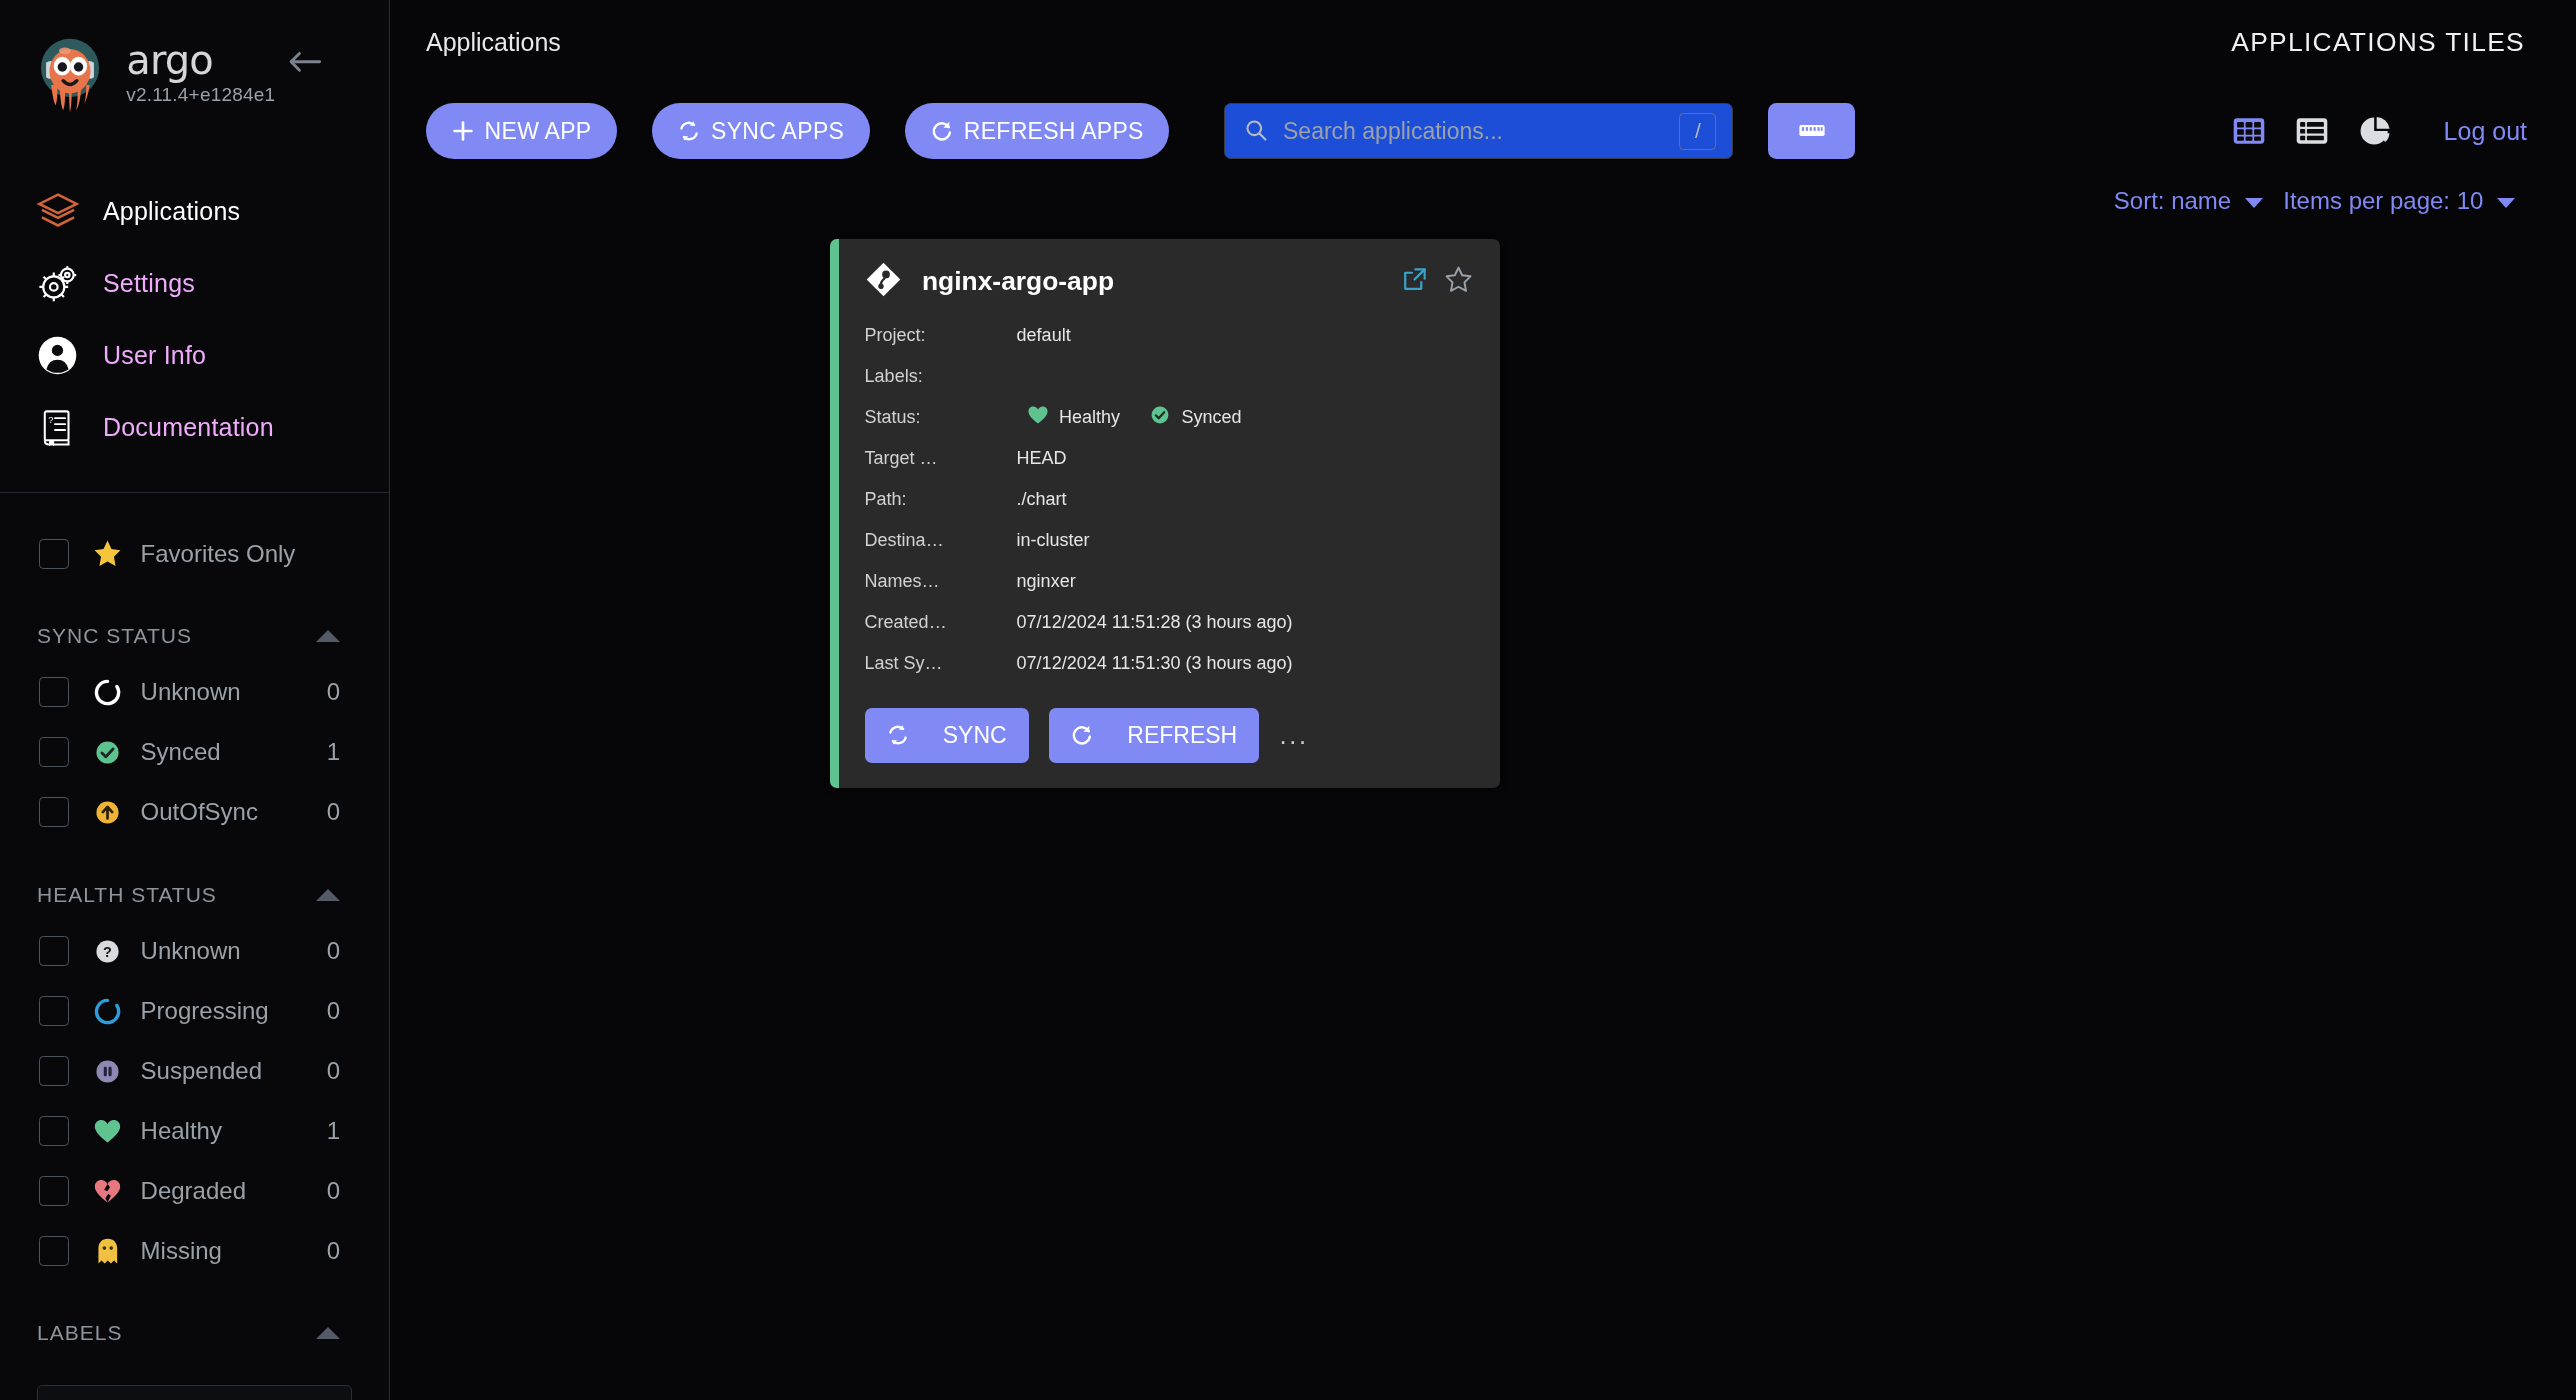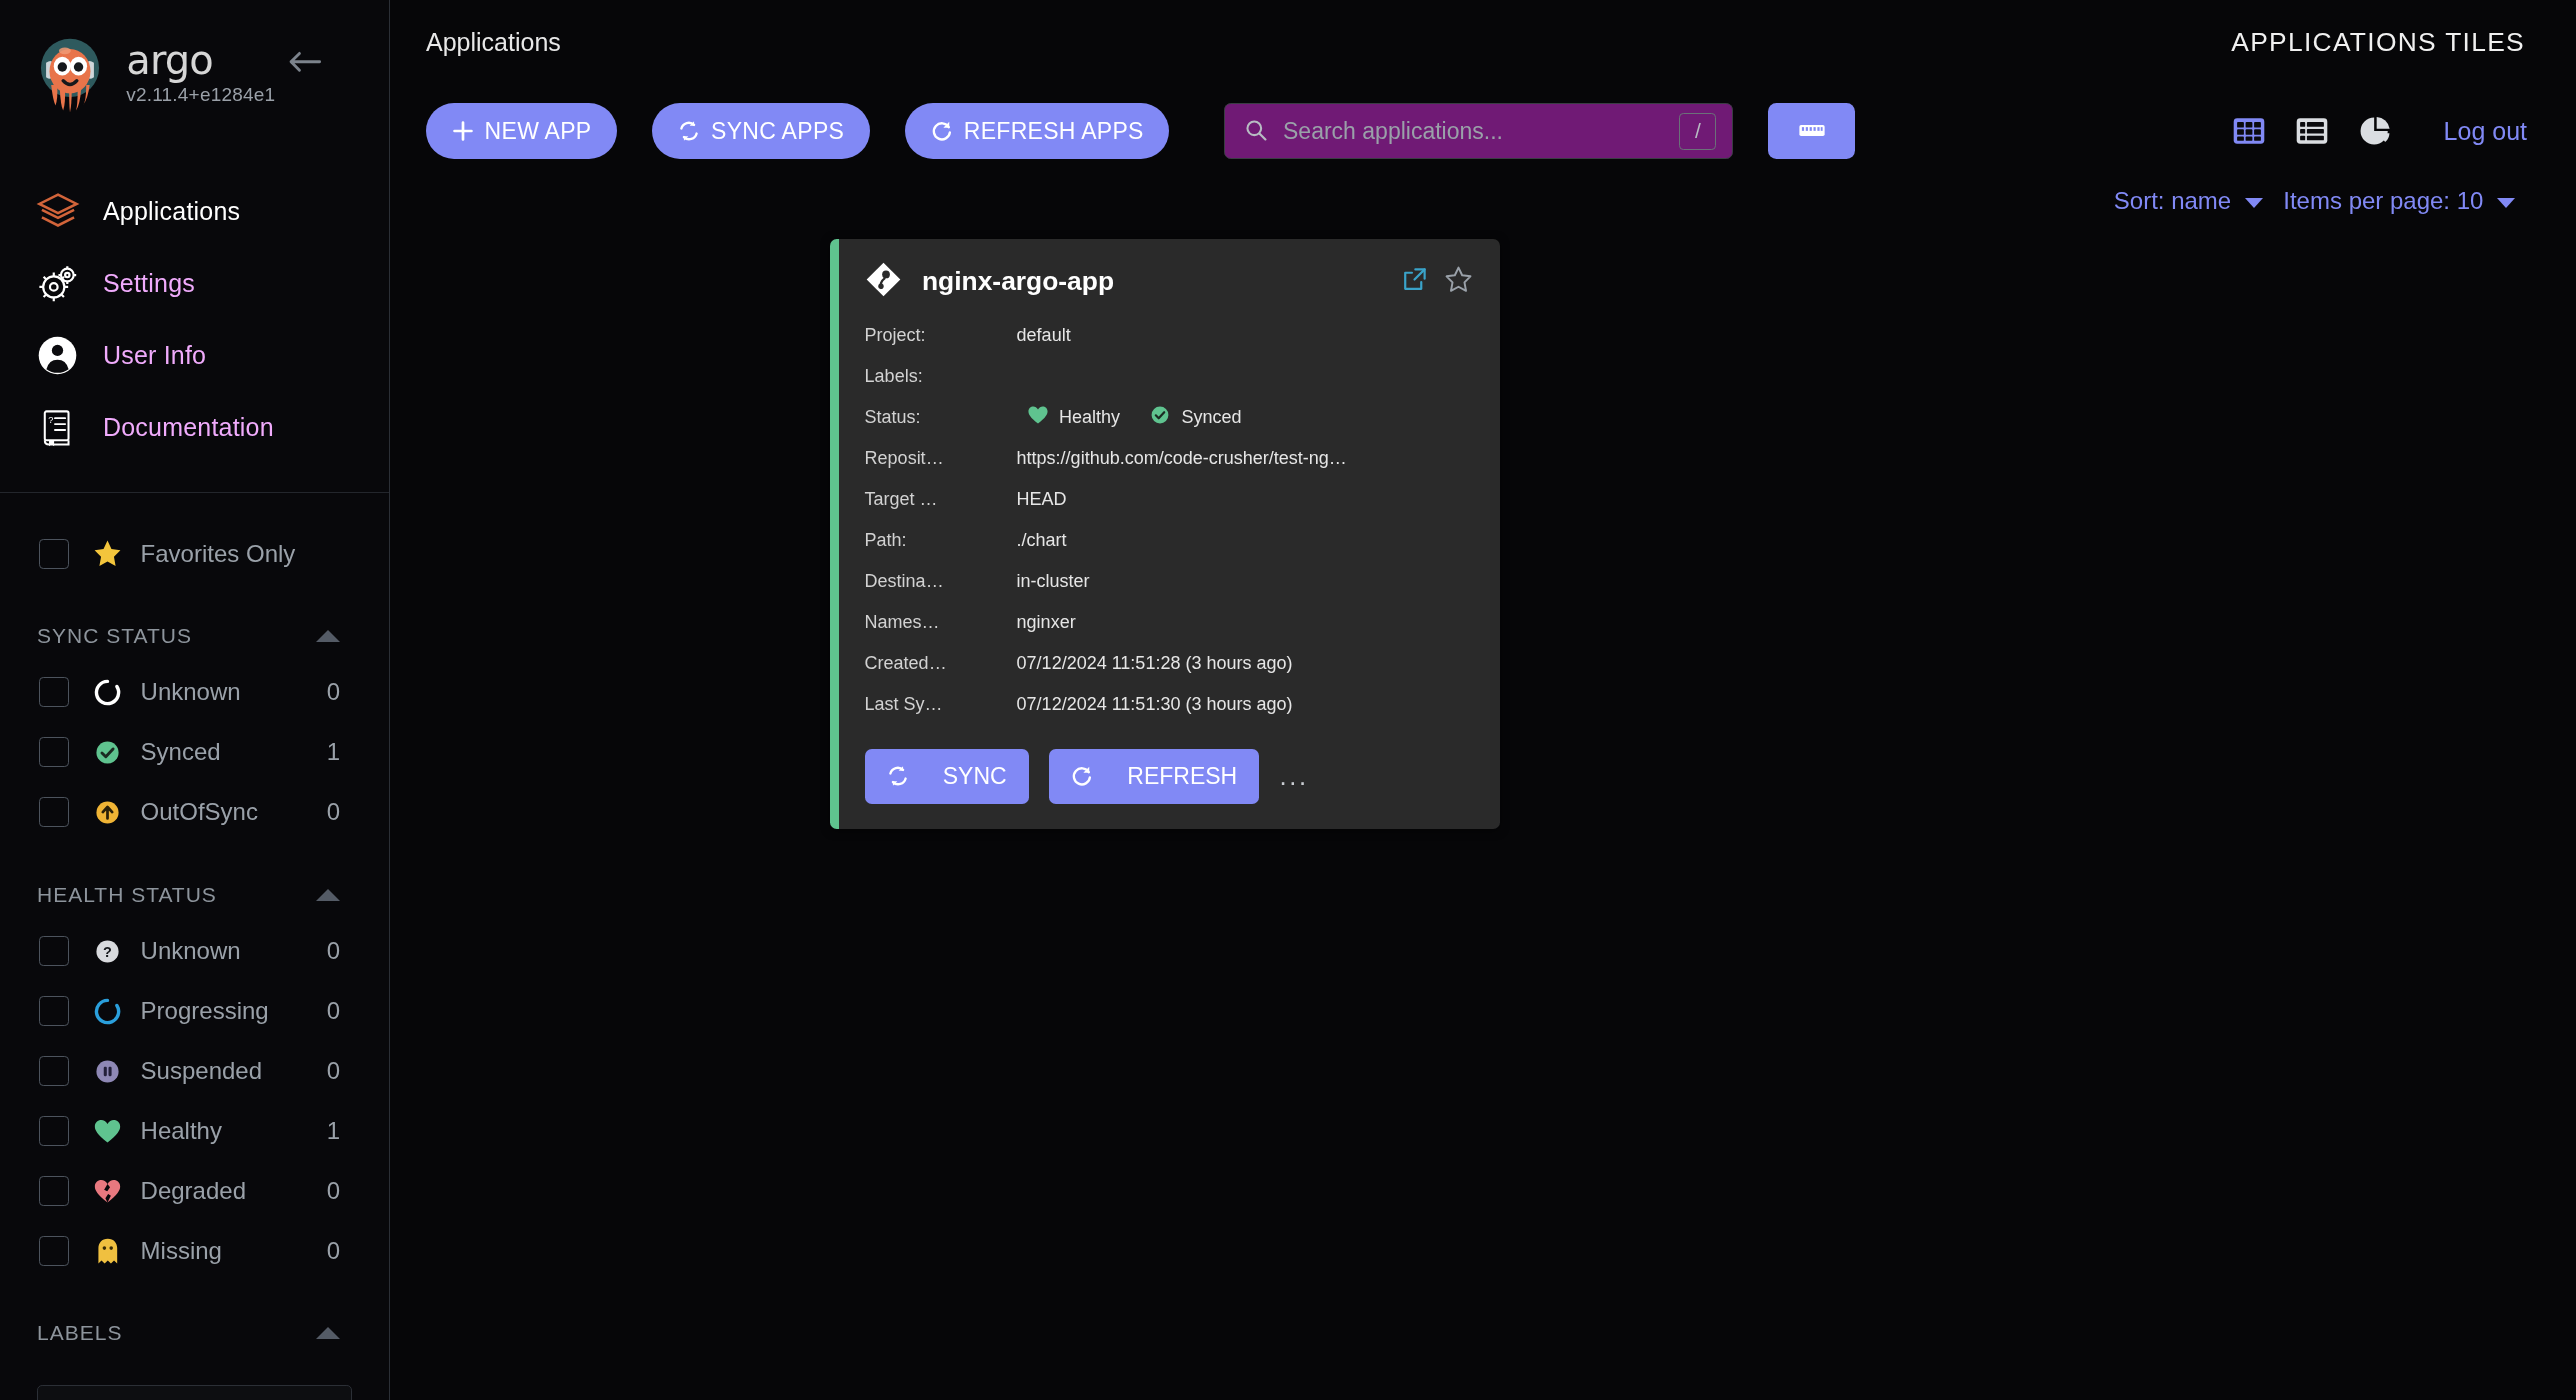--- a/index.html
+++ b/index.html
@@ -86,21 +86,21 @@
     padding: 0 49px 0 36px; gap: 15px;
   }
   .btn {
     height: 56px; border-radius: 28px; background: #8189f5;
     display: inline-flex; align-items: center; justify-content: center;
     padding: 0 25.6px; color: #fff; font-size: 23px; cursor: pointer;
     margin-right: 20.4px; white-space: nowrap; border: none; letter-spacing: 0.3px;
   }
   .btn .bico { margin-right: 11px; display: flex; align-items: center; }
   .search-wrap {
-    width: 509px; height: 56px; background: #701a75;
+    width: 509px; height: 56px; background: #1d4ed8;
     border: 0.9px solid #3a3d43; border-radius: 6.8px;
     display: flex; align-items: center; padding: 0 15.3px 0 19px;
     margin-left: 19px; margin-right: 20.4px;
   }
   .search-wrap input {
     flex: 1; background: transparent; border: none; outline: none;
     color: #c9ccd1; font-size: 23px; font-family: "Liberation Sans", sans-serif;
     margin-left: 15.3px;
   }
   .search-wrap input::placeholder { color: #9aa1a9; }
@@ -556,24 +556,20 @@
                 <svg width="22" height="22" viewBox="0 0 34 34">
                   <circle cx="17" cy="17" r="13" fill="#5fc38f"></circle>
                   <path d="M10.5 17.5 L15 22 L23.5 12.8" stroke="#1b2b22" stroke-width="3.4" fill="none" stroke-linecap="round" stroke-linejoin="round"></path>
                 </svg>
               </span>
               <span>Synced</span>
             </span>
           </div>
         </div>
 
-        <div class="row">
-          <div class="row-k">Reposit…</div>
-          <div class="row-v">https://github.com/code-crusher/test-ng…</div>
-        </div>
 
         <div class="row">
           <div class="row-k">Target …</div>
           <div class="row-v">HEAD</div>
         </div>
 
         <div class="row">
           <div class="row-k">Path:</div>
           <div class="row-v">./chart</div>
         </div>

